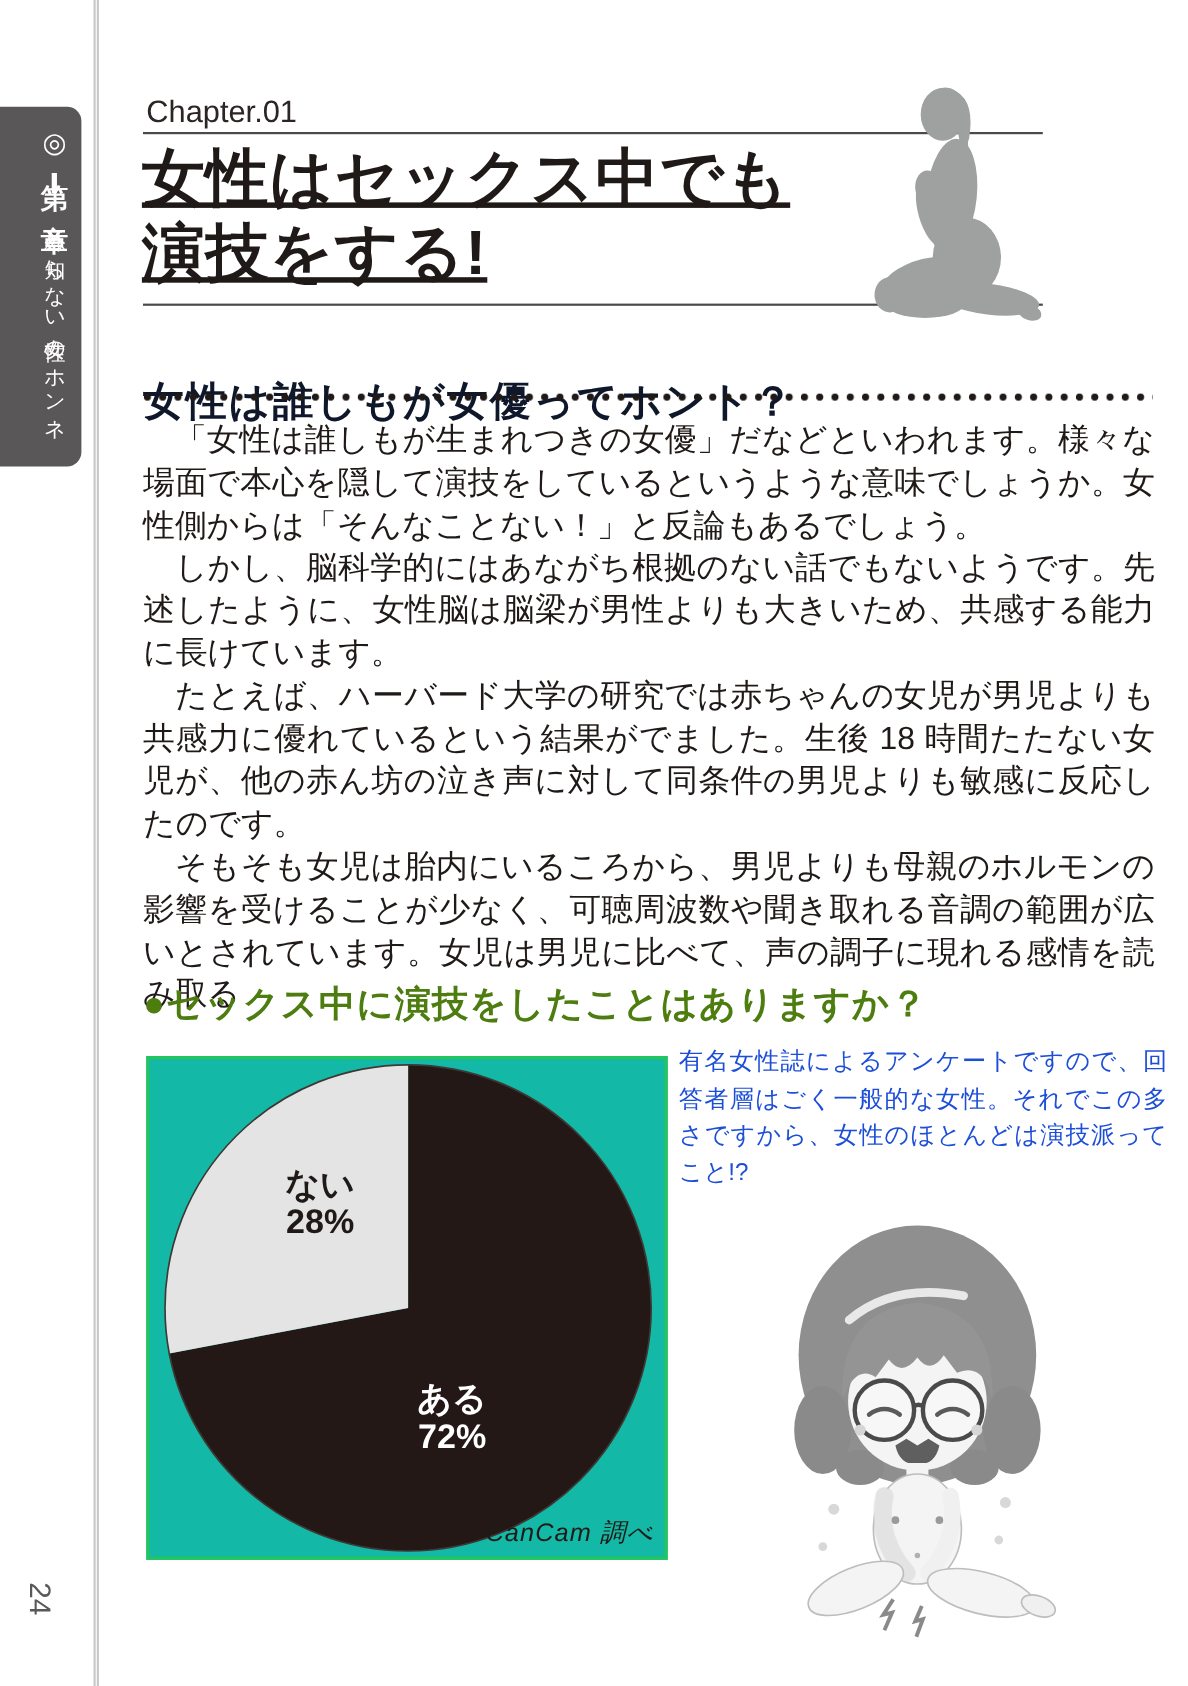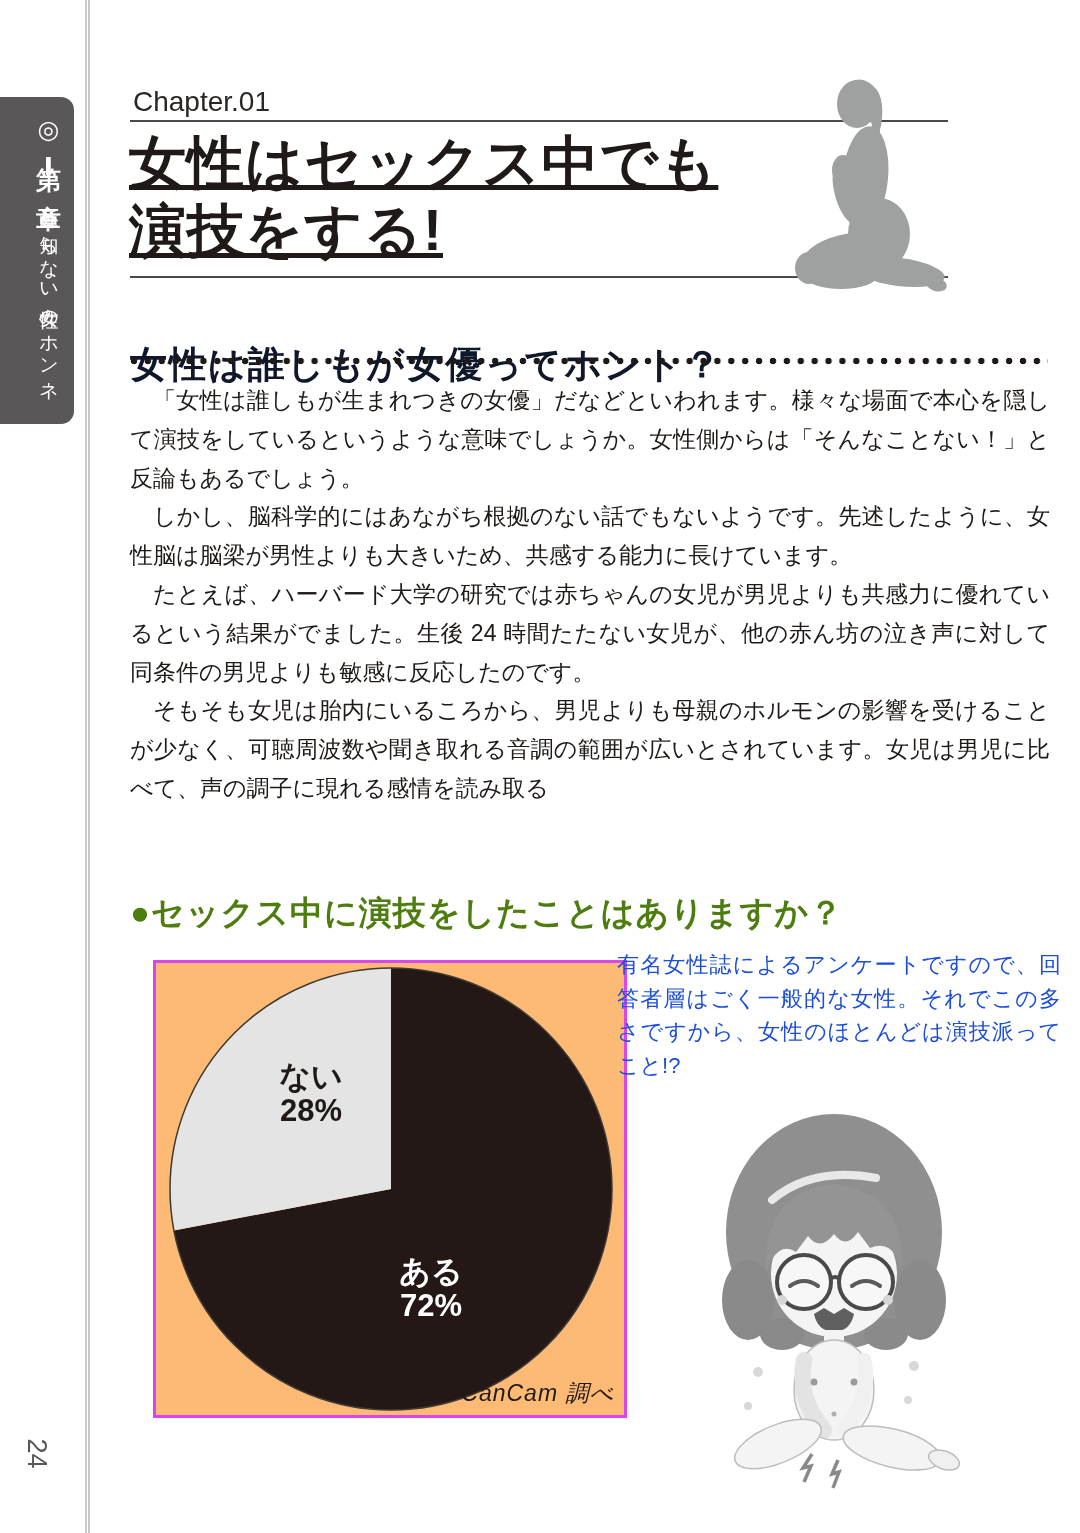--- a/index.html
+++ b/index.html
@@ -35,29 +35,29 @@
     position:absolute;left:130px;top:308px;font-size:37px;font-weight:900;
     letter-spacing:2px;color:#0f172a;margin-top:32px;
   }
   .dotted-rule{
     position:absolute;left:130px;top:357px;width:918px;height:9px;
     background-image:radial-gradient(circle at 4px 4px,#1f1a17 3px,rgba(0,0,0,0) 3.6px);
     background-size:13.9px 9px;background-repeat:repeat-x;
   }
   
   .body-text{
-    position:absolute;left:130px;top:381px;width:920px;font-size:23px;
+    position:absolute;left:130px;top:381px;width:920px;font-size:29px;
     line-height:38.8px;text-align:justify;color:#1f1a17;
   }
   .body-text p{margin:0;text-indent:1em;}
   
   .survey-heading{position:absolute;left:130px;top:891px;font-size:33px;font-weight:700;letter-spacing:1px;color:#4d7c0f;}
   .chart-box{
     position:absolute;left:133px;top:960px;width:468px;height:452px;
-    border:3px solid #d946ef;box-sizing:content-box;background:#fdba74;margin-left:20px;
+    border:3px solid #22c55e;box-sizing:content-box;background:#14b8a6;
   }
   .chart-box svg{display:block;}
   .pie-label{font-family:"Liberation Sans","DejaVu Sans",sans-serif;font-weight:bold;font-size:31px;}
   .chart-source{
     position:absolute;right:10px;bottom:6px;font-size:23px;color:#1f1a17;letter-spacing:1px;font-style:italic;
   }
   .survey-note{
     position:absolute;left:617px;top:948px;width:444px;font-size:22px;
     line-height:33.5px;color:#1d4ed8;text-align:justify;
   }
@@ -102,21 +102,21 @@
     <ellipse cx="153" cy="210" rx="11" ry="7" transform="rotate(18 153 210)"></ellipse>
   </g>
 </svg>
 
 <div class="section-heading">女性は誰しもが女優ってホント？</div>
 <div class="dotted-rule"></div>
 
 <div class="body-text">
   <p>「女性は誰しもが生まれつきの女優」だなどといわれます。様々な場面で本心を隠して演技をしているというような意味でしょうか。女性側からは「そんなことない！」と反論もあるでしょう。</p>
   <p>しかし、脳科学的にはあながち根拠のない話でもないようです。先述したように、女性脳は脳梁が男性よりも大きいため、共感する能力に長けています。</p>
-  <p>たとえば、ハーバード大学の研究では赤ちゃんの女児が男児よりも共感力に優れているという結果がでました。生後 24 時間たたない女児が、他の赤ん坊の泣き声に対して同条件の男児よりも敏感に反応したのです。</p>
+  <p>たとえば、ハーバード大学の研究では赤ちゃんの女児が男児よりも共感力に優れているという結果がでました。生後 18 時間たたない女児が、他の赤ん坊の泣き声に対して同条件の男児よりも敏感に反応したのです。</p>
   <p>そもそも女児は胎内にいるころから、男児よりも母親のホルモンの影響を受けることが少なく、可聴周波数や聞き取れる音調の範囲が広いとされています。女児は男児に比べて、声の調子に現れる感情を読み取る</p>
 </div>
 
 <div class="survey-heading">●セックス中に演技をしたことはありますか？</div>
 
 <div class="chart-box">
   <svg width="468" height="452" viewBox="0 0 468 452">
     <path d="M235,226 L235,5 A221,221 0 1 1 17.9,267.4 Z" fill="#231815"></path>
     <path d="M235,226 L17.9,267.4 A221,221 0 0 1 235,5 Z" fill="#e4e4e4"></path>
     <circle cx="235" cy="226" r="221" fill="none" stroke="#3d3935" stroke-width="1.5"></circle>

